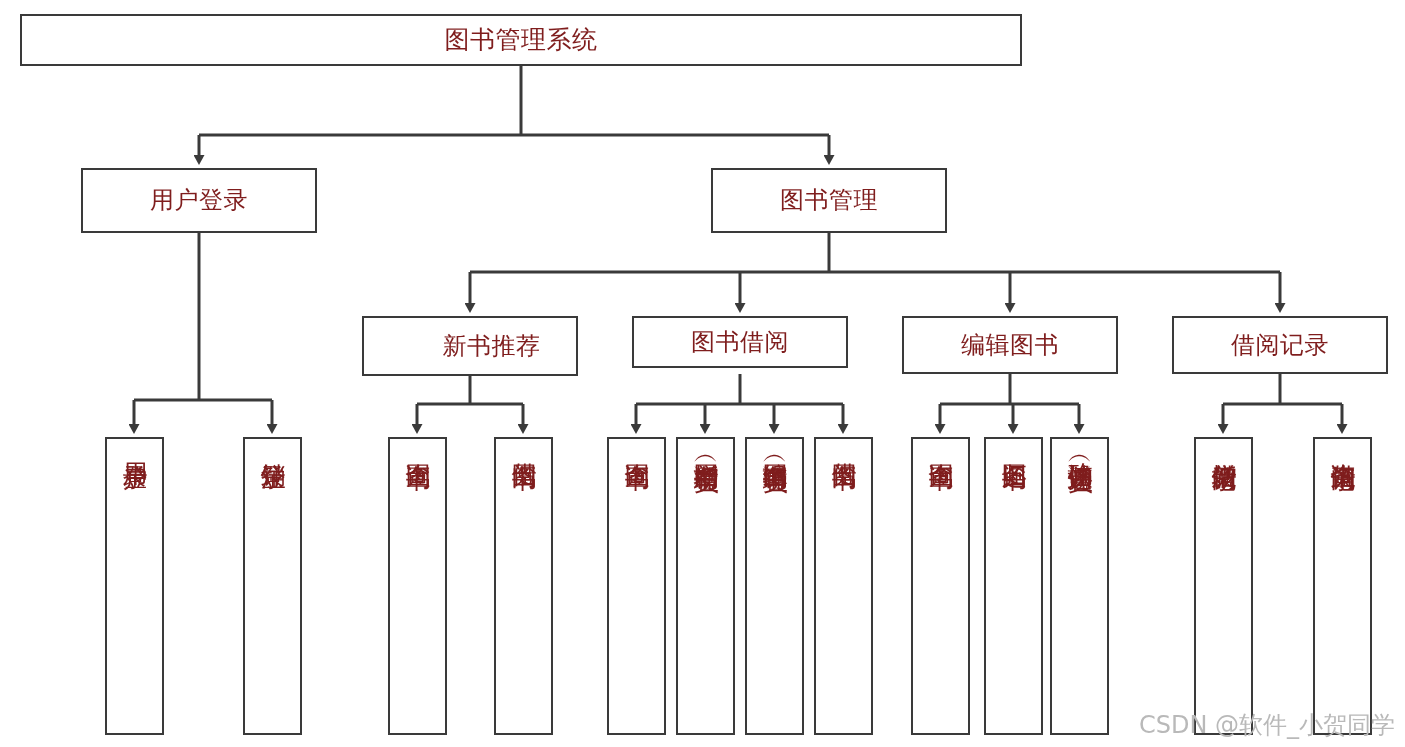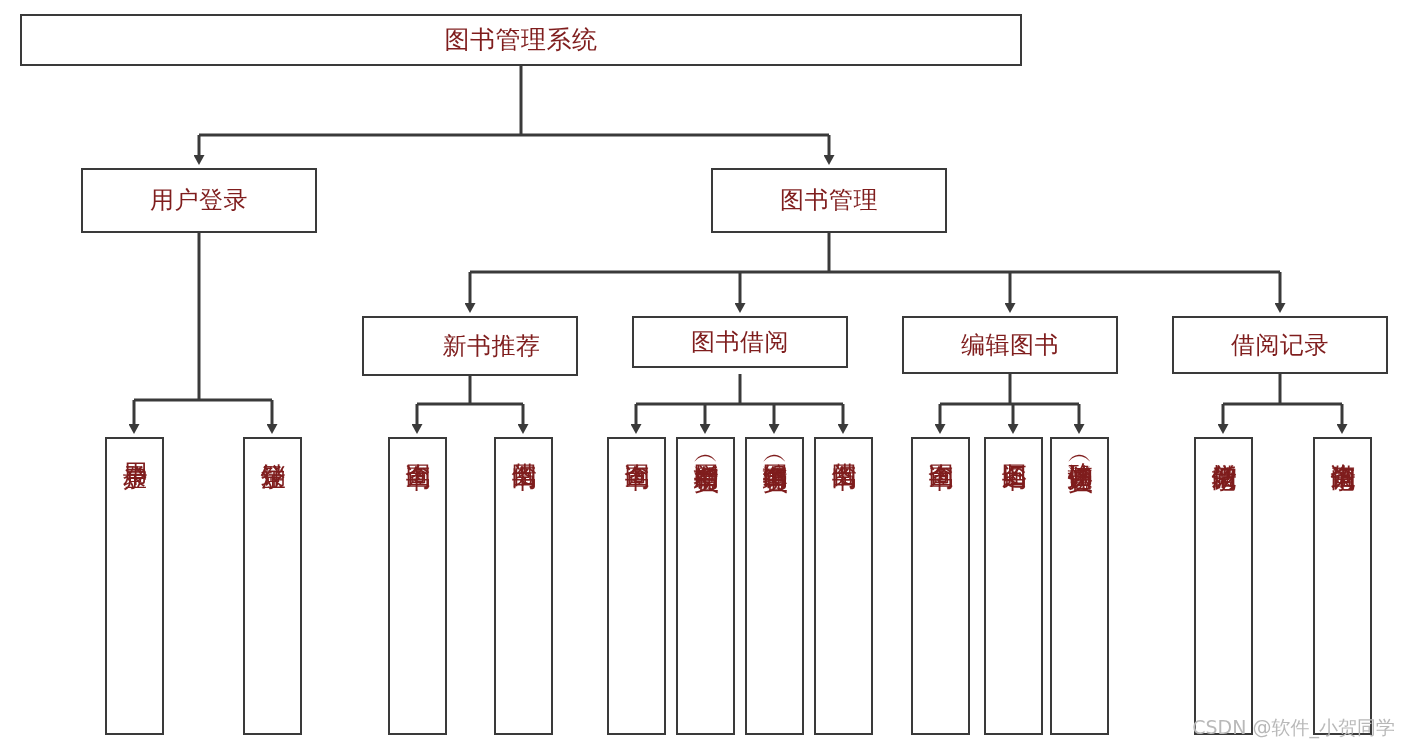--- a/index.html
+++ b/index.html
@@ -53,21 +53,21 @@
     text-orientation: upright;
     line-height: 1.05;
     letter-spacing: 1px;
     white-space: nowrap;
   }
   .node.root .label { font-size: 25px; }
   .watermark {
     position: absolute;
     right: 10px;
     bottom: 6px;
-    font-size: 19px;
+    font-size: 24px;
     color: #b9b9b9;
     white-space: nowrap;
     z-index: 3;
     font-family: "DejaVu Sans", "Liberation Sans", sans-serif;
   }
 </style>
 </head>
 <body>
 
 <div id="canvas">

